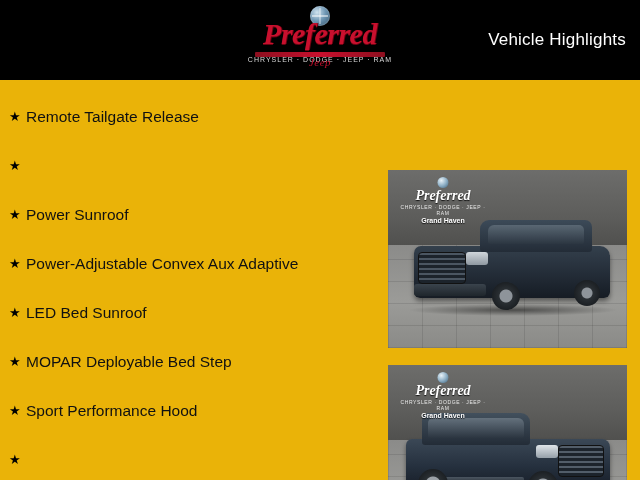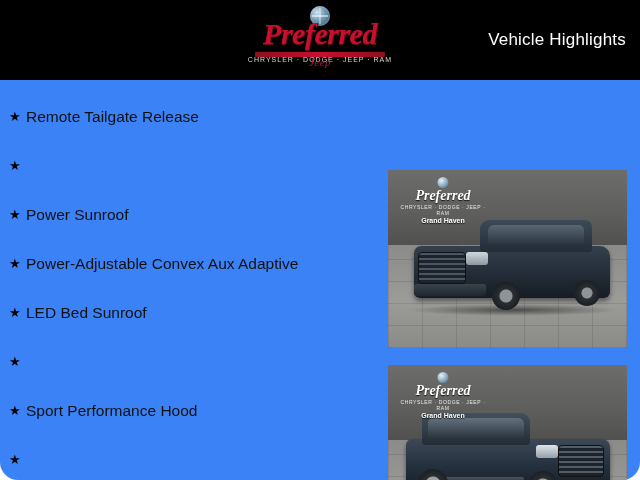--- a/index.html
+++ b/index.html
@@ -10,22 +10,21 @@
     width: 640px;
     height: 480px;
     background: #ffffff;
     font-family: "Liberation Sans", sans-serif;
     overflow: hidden;
   }
   .page {
     position: relative;
     width: 640px;
     height: 480px;
-    background: #3b82f6;
-    border-radius: 18px;
+    background: #eab308;
   }
 
   
   .header {
     position: relative;
     width: 640px;
     height: 80px;
     background: #000000;
     box-sizing: border-box;
   }
@@ -416,20 +415,21 @@
         <span class="feature-label">Power-Adjustable Convex Aux Adaptive</span>
       </div>
 
       <div class="feature">
         <span class="bullet">★</span>
         <span class="feature-label">LED Bed Sunroof</span>
       </div>
 
       <div class="feature">
         <span class="bullet">★</span>
+        <span class="feature-label">MOPAR Deployable Bed Step</span>
       </div>
 
       <div class="feature">
         <span class="bullet">★</span>
         <span class="feature-label">Sport Performance Hood</span>
       </div>
 
       <div class="feature">
         <span class="bullet">★</span>
       </div>

